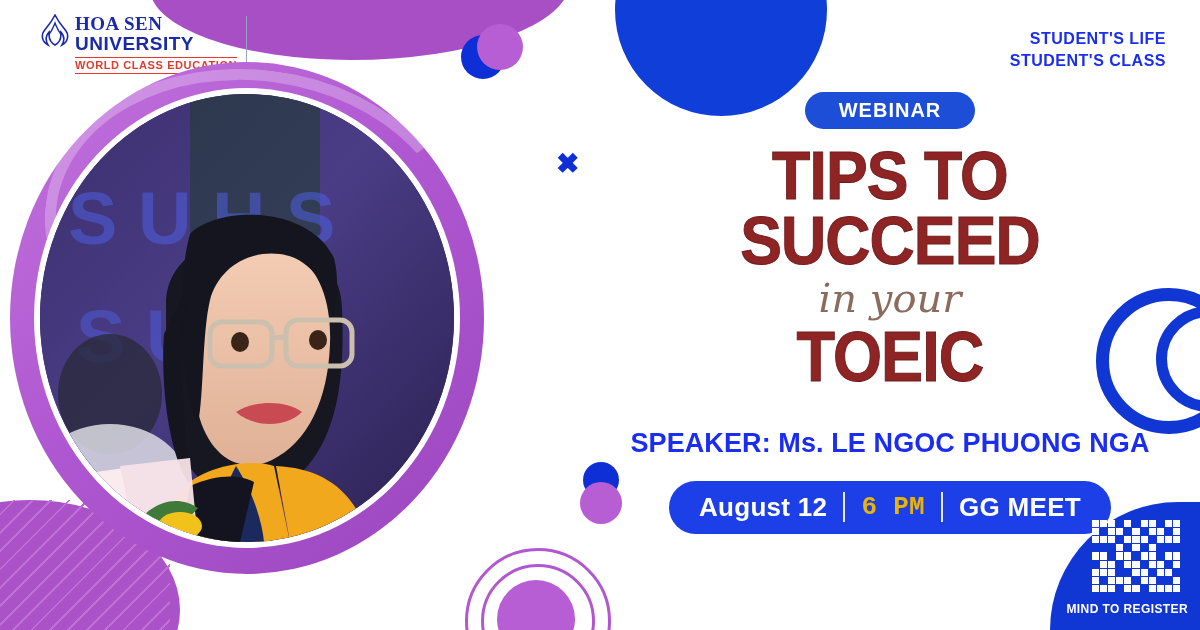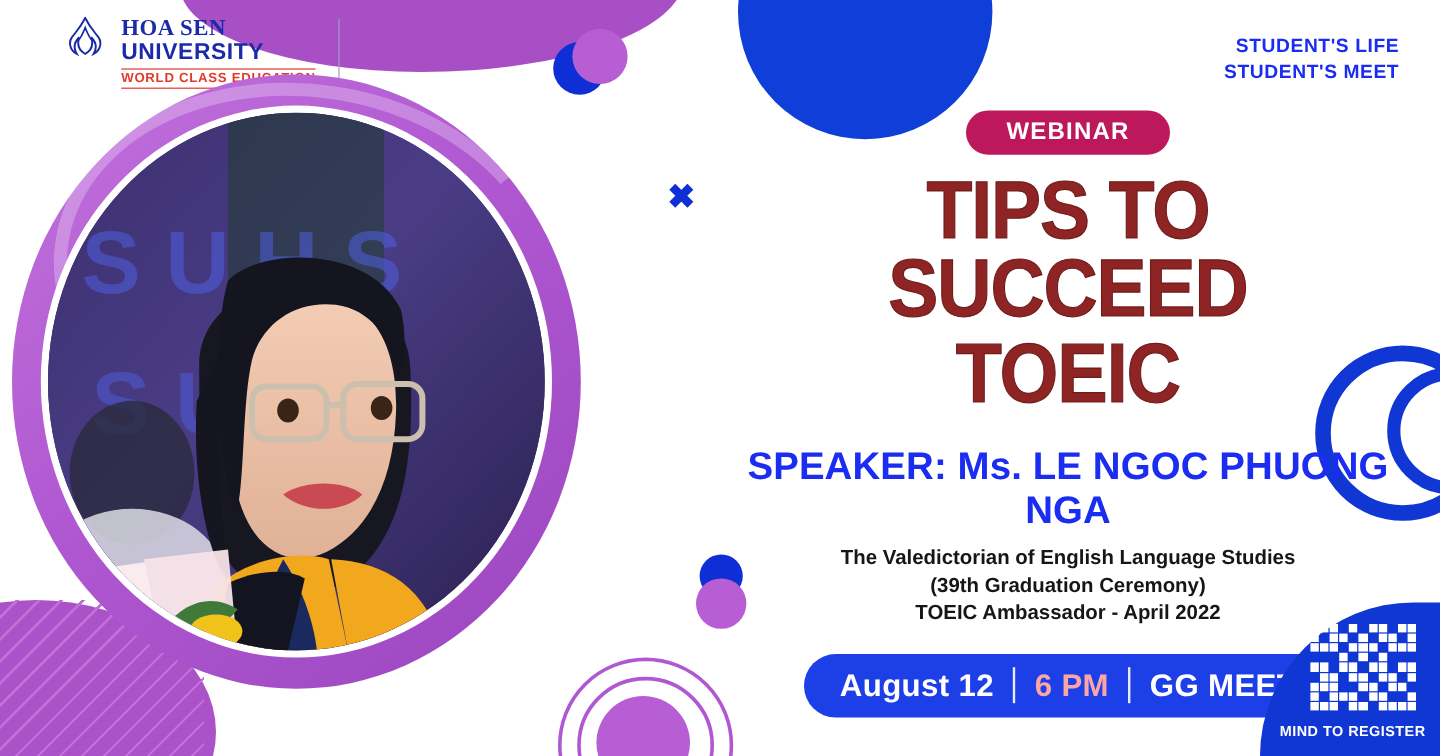--- a/index.html
+++ b/index.html
@@ -64,45 +64,45 @@
   .photo{position:absolute;left:30px;top:32px;width:414px;height:448px;border-radius:50%;
      overflow:hidden;background:#2b2350;}
   .photo svg{display:block;}
 
   
   .content{position:absolute;left:620px;top:92px;width:540px;text-align:center;}
 
   .tagline{position:absolute;right:34px;top:28px;text-align:right;color:#1a2df0;
      font-size:16px;font-weight:bold;line-height:1.35;letter-spacing:.5px;}
 
-  .webinar{display:inline-block;background:#be185d;color:#fff;font-weight:bold;
+  .webinar{display:inline-block;background:#1d4ed8;color:#fff;font-weight:bold;
      font-size:20px;letter-spacing:1px;padding:7px 34px;border-radius:22px;}
 
   .headline{margin-top:14px;color:#8e2524;font-size:68px;font-weight:bold;
      letter-spacing:-1px;line-height:.96;font-family:"Liberation Sans Narrow","Liberation Sans",sans-serif;
      transform:scaleX(.92);transform-origin:center;
      -webkit-text-stroke:1px #6f1b1b;}
   .script{margin-top:2px;color:#8b6b5c;font-size:40px;
      font-family:"DejaVu Serif",serif;font-style:italic;line-height:1.1;}
   .headline2{margin-top:2px;color:#8e2524;font-size:70px;font-weight:bold;
      letter-spacing:-1px;line-height:1;font-family:"Liberation Sans Narrow","Liberation Sans",sans-serif;
      transform:scaleX(.9);transform-origin:center;
      -webkit-text-stroke:1px #6f1b1b;}
 
-  .speaker{margin-top:24px;color:#1a2df0;font-size:32px;font-weight:bold;letter-spacing:.1px;}
+  .speaker{margin-top:36px;color:#1a2df0;font-size:27px;font-weight:bold;letter-spacing:.1px;}
   .desc{margin-top:9px;color:#161616;font-size:17px;font-weight:bold;line-height:1.38;}
 
   .datebar{display:inline-flex;align-items:center;gap:0;margin-top:22px;background:#1d3fe8;
      border-radius:28px;padding:11px 30px;justify-content:space-between;}
   .datebar span{color:#fff;font-size:26px;font-weight:bold;letter-spacing:.3px;}
-  .datebar .time{color:#fca5a5;}
+  .datebar .time{color:#eab308;font-family:Liberation Mono, monospace;}
   .sep{width:2px;height:30px;background:#ffffff;margin:0 16px;opacity:.9;}
 
   
-  .logo{position:absolute;left:56px;top:14px;display:flex;align-items:flex-start;gap:15px;}
+  .logo{position:absolute;left:40px;top:14px;display:flex;align-items:flex-start;gap:5px;}
   .logo-mark{width:30px;height:34px;}
   .logo-txt{line-height:1;}
   .logo-l1{color:#1a2aa8;font-family:"Liberation Serif",serif;font-size:19px;
      font-weight:bold;letter-spacing:.5px;}
   .logo-l2{color:#1a2aa8;font-family:Liberation Sans, sans-serif;font-size:19px;
      font-weight:bold;letter-spacing:.5px;margin-top:1px;}
   .logo-bar{margin-top:4px;border-top:1px solid #e23b2e;border-bottom:1px solid #e23b2e;
      padding:2px 0;color:#e23b2e;font-size:11px;font-weight:bold;letter-spacing:.6px;}
   .logo-div{width:1px;align-self:stretch;background:#9aa0c0;margin:2px 6px 0 4px;}
   .fac{line-height:1.18;padding-top:2px;}
@@ -138,21 +138,21 @@
     <div class="logo-txt">
       <div class="logo-l1">HOA SEN</div>
       <div class="logo-l2">UNIVERSITY</div>
       <div class="logo-bar">WORLD CLASS EDUCATION</div>
     </div>
     <div class="logo-div"></div>
   </div>
 
   <div class="tagline">
     <div>STUDENT'S LIFE</div>
-    <div>STUDENT'S MEET</div>
+    <div>STUDENT'S CLASS</div>
   </div>
 
   <div class="photo-wrap">
     <div class="photo-ring"></div>
     <div class="photo-ring-hi"></div>
     <div class="photo-inner-white"></div>
     <div class="photo">
       <svg width="414" height="448" viewBox="0 0 414 448">
         <defs>
           <linearGradient id="bg" x1="0" y1="0" x2="1" y2="1">
@@ -196,28 +196,24 @@
         </g>
         <path d="M96 430 C116 404 140 402 158 414 C142 434 118 440 96 430 Z" fill="#3f7a3a"></path>
         <ellipse cx="140" cy="432" rx="22" ry="14" fill="#f0c21a"></ellipse>
       </svg>
     </div>
   </div>
 
   <div class="content">
     <div class="webinar">WEBINAR</div>
     <div class="headline">TIPS TO SUCCEED</div>
+    <div class="script">in your</div>
     <div class="headline2">TOEIC</div>
 
     <div class="speaker">SPEAKER: Ms. LE NGOC PHUONG NGA</div>
-    <div class="desc">
-      <div>The Valedictorian of English Language Studies</div>
-      <div>(39th Graduation Ceremony)</div>
-      <div>TOEIC Ambassador - April 2022</div>
-    </div>
 
     <div class="datebar">
       <span>August 12</span>
       <div class="sep"></div>
       <span class="time">6 PM</span>
       <div class="sep"></div>
       <span>GG MEET</span>
     </div>
   </div>
 

